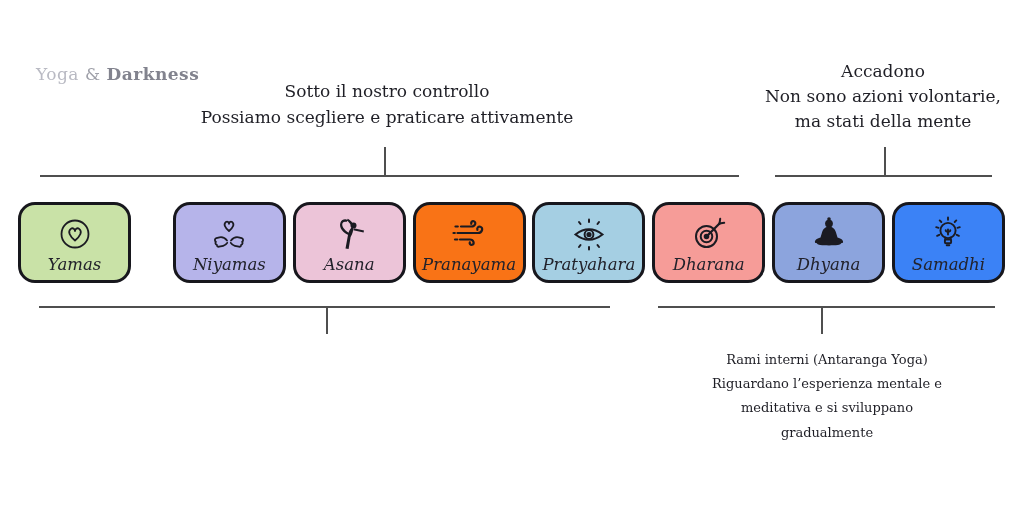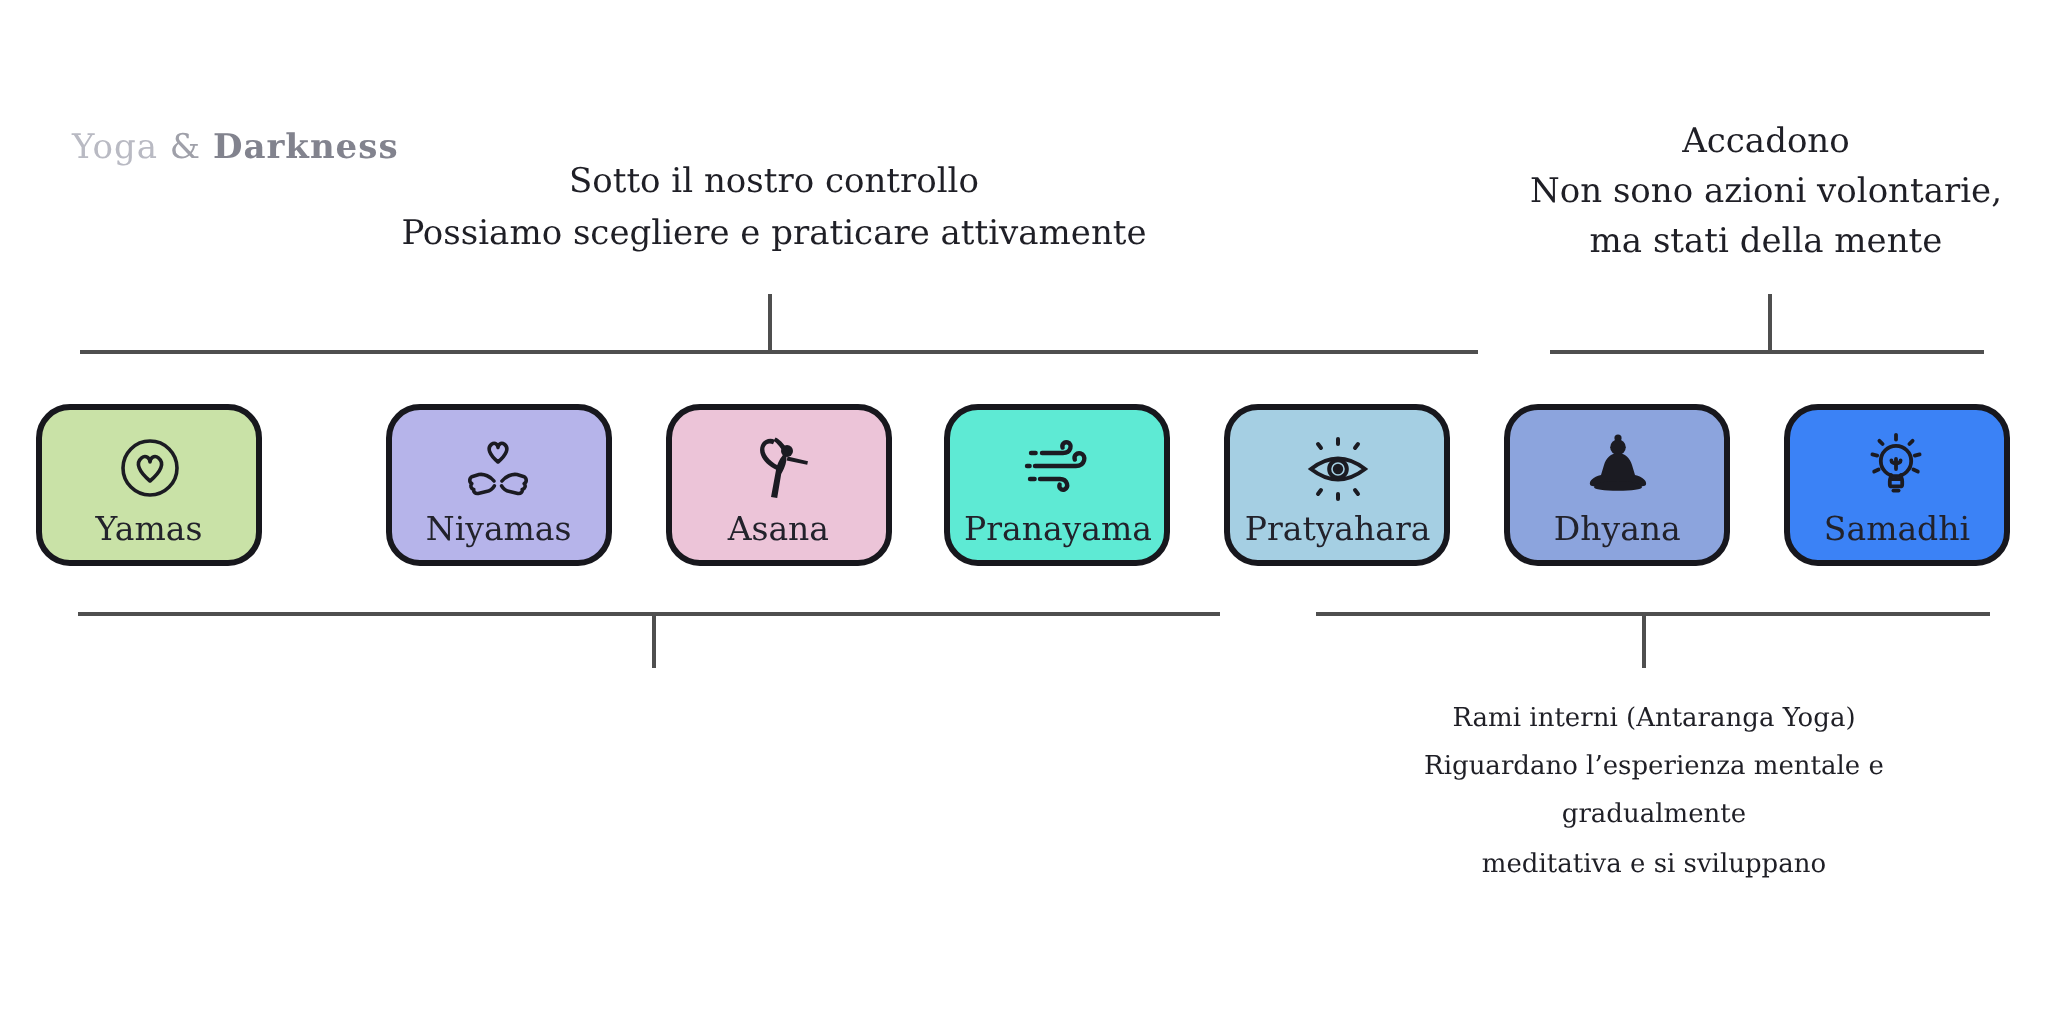--- a/index.html
+++ b/index.html
@@ -23,21 +23,21 @@
   .vtick-tl{left:384px;top:147px;height:29px;}
   .hline-tr{left:775px;top:175px;width:217px;}
   .vtick-tr{left:884px;top:147px;height:29px;}
   .hline-bl{left:39px;top:306px;width:571px;}
   .vtick-bl{left:326px;top:308px;height:26px;}
   .hline-br{left:658px;top:306px;width:337px;}
   .vtick-br{left:821px;top:308px;height:26px;}
   .cards{position:absolute;left:18px;top:202px;width:987px;height:81px;
     display:flex;justify-content:space-between;}
   .card{box-sizing:border-box;width:113px;height:81px;border:3px solid #17171d;border-radius:17px;
-    display:flex;flex-direction:column;align-items:center;justify-content:center;padding-top:2px;}
+    display:flex;flex-direction:column;align-items:center;justify-content:center;padding-top:2px;font-style:italic;}
   .card .icn{width:40px;height:40px;flex:0 0 auto;margin-top:1px;}
   .card .icn svg{width:100%;height:100%;display:block;}
   .card .lbl{font-size:16.5px;color:#22222b;margin-top:1px;white-space:nowrap;}
 </style>
 </head>
 <body>
 
 <div class="canvas">
 
   <div class="logo">
@@ -84,21 +84,21 @@
           <svg viewBox="0 0 40 40" fill="#1b1b22">
      <circle cx="24.5" cy="11.5" r="3"></circle>
      <path d="M22.5 13.5 C20.5 16 19.5 18 19 21 L16.5 34.5 L19.6 35 L21.6 23 C23.6 19.5 24.6 16.5 24.1 13.5 Z"></path>
      <path d="M20.8 21.6 C14 19 9.5 13.5 11.5 8.5 C12.6 5.8 16 4.5 18.5 6 L17.5 8.1 C15.5 7.2 13.8 8 13.3 9.8 C12.5 13 16.6 17.6 21.7 19.6 Z"></path>
      <path d="M23.6 13.6 C21.6 10 19.6 7.6 17.8 6.4 L18.8 4.8 C21.3 6 23.9 9 25.6 12.5 Z"></path>
      <path d="M24.8 14.2 L35 16.6 L34.6 18.4 L24.3 16.3 Z"></path>
           </svg>
         </div>
         <div class="lbl">Asana</div>
       </div>
-      <div class="card" style="background: #5eead4;">
+      <div class="card" style="background: #f97316;">
         <div class="icn">
           <svg viewBox="0 0 40 40" fill="none" stroke="#1b1b22" stroke-width="2.2" stroke-linecap="round">
      <path d="M12 12.5 H22.5 C26.5 12.5 27.5 8 24.8 7.2 C23 6.7 21.8 8.2 22.3 9.8"></path>
      <path d="M8.5 19 H29 C33.5 19 34.5 13.5 31.3 12.7 C29.2 12.2 27.8 14 28.4 15.8"></path>
      <path d="M11 25.5 H21 C24.8 25.5 25.7 30 23.2 30.8 C21.5 31.3 20.3 29.8 20.8 28.3"></path>
      <path d="M6.5 12.5 H8.8"></path>
             <path d="M4.5 19 H5.8"></path>
             <path d="M6 25.5 H8.3"></path>
           </svg>
         </div>
@@ -112,20 +112,33 @@
      <circle cx="20" cy="20.5" r="1.6" fill="#1b1b22"></circle>
      <path d="M20 8 V5.5"></path>
             <path d="M11.5 10 L10 8"></path>
             <path d="M28.5 10 L30 8"></path>
      <path d="M20 33 V35.5"></path>
             <path d="M11.5 31 L10 33"></path>
             <path d="M28.5 31 L30 33"></path>
           </svg>
         </div>
         <div class="lbl">Pratyahara</div>
+      </div>
+      <div class="card" style="background: rgb(246, 156, 152);">
+        <div class="icn">
+          <svg viewBox="0 0 40 40" fill="none" stroke="#1b1b22" stroke-width="2" stroke-linecap="round">
+     <circle cx="17.5" cy="22.5" r="10.5"></circle>
+     <circle cx="17.5" cy="22.5" r="5.8"></circle>
+     <circle cx="17.5" cy="22.5" r="1.8" fill="#1b1b22"></circle>
+     <path d="M18.5 21.5 L30.5 9.5" stroke-width="2.3"></path>
+     <path d="M30.5 9.5 L31.2 4.8"></path>
+            <path d="M30.5 9.5 L35.2 8.8"></path>
+          </svg>
+        </div>
+        <div class="lbl">Dharana</div>
       </div>
       <div class="card" style="background: rgb(140, 164, 221);">
         <div class="icn">
           <svg viewBox="0 0 40 40" fill="#1b1b22">
      <circle cx="20" cy="5" r="1.8"></circle>
      <circle cx="20" cy="9.6" r="3.9"></circle>
      <path d="M20 12.5 C16.5 12.5 14 15 13 18.5 L11.5 23.5 C7.5 24.5 5.5 26.5 6 28.3 C6.3 29.3 8 29.3 10 28.8 L14 27.6 L26 27.6 L30 28.8 C32 29.3 33.7 29.3 34 28.3 C34.5 26.5 32.5 24.5 28.5 23.5 L27 18.5 C26 15 23.5 12.5 20 12.5 Z"></path>
      <path d="M8 29.5 C8 28 12 26.5 20 26.5 C28 26.5 32 28 32 29.5 C32 30.8 27 31.4 20 31.4 C13 31.4 8 30.8 8 29.5 Z"></path>
           </svg>
         </div>
@@ -155,17 +168,17 @@
     </div>
 
   <div class="hline hline-bl"></div>
   <div class="vtick vtick-bl"></div>
   <div class="hline hline-br"></div>
   <div class="vtick vtick-br"></div>
 
   <div class="ann ann-bottom-right">
       <div class="line">Rami interni (Antaranga Yoga)</div>
       <div class="line">Riguardano l’esperienza mentale e</div>
+      <div class="line">meditativa e si sviluppano</div>
       <div class="line">gradualmente</div>
-      <div class="line">meditativa e si sviluppano</div>
     </div>
 
 </div>
 
 </body></html>

